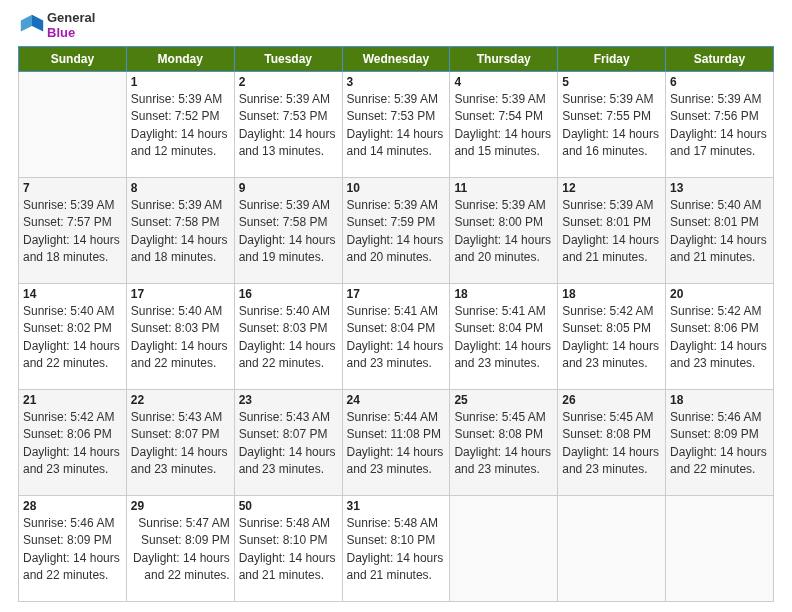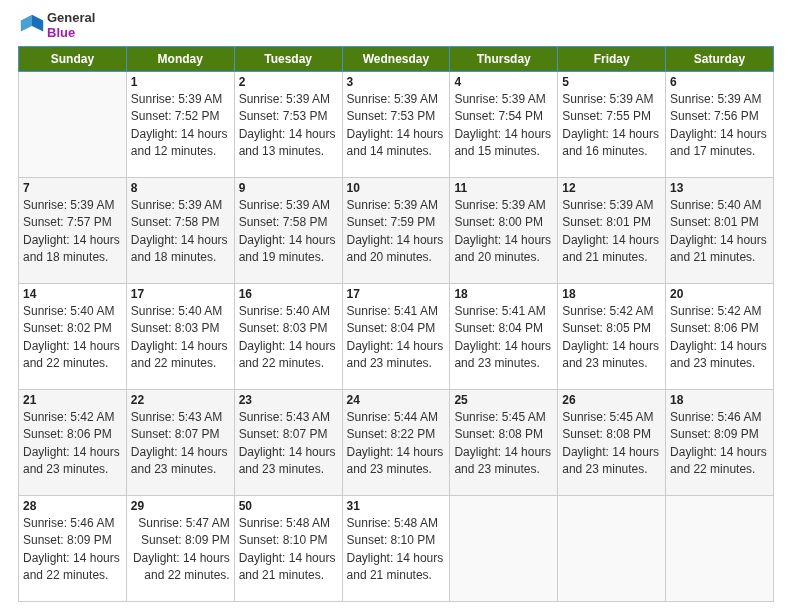--- a/index.html
+++ b/index.html
@@ -289,21 +289,21 @@
           <td>
             <span class="day-num">23</span>
             <div class="day-detail" style="white-space: pre-line;">Sunrise: 5:43 AM
 Sunset: 8:07 PM
 Daylight: 14 hours
 and 23 minutes.</div>
           </td>
           <td>
             <span class="day-num">24</span>
             <div class="day-detail" style="white-space: pre-line;">Sunrise: 5:44 AM
-Sunset: 8:22 PM
+Sunset: 11:08 PM
 Daylight: 14 hours
 and 23 minutes.</div>
           </td>
           <td>
             <span class="day-num">25</span>
             <div class="day-detail" style="white-space: pre-line;">Sunrise: 5:45 AM
 Sunset: 8:08 PM
 Daylight: 14 hours
 and 23 minutes.</div>
           </td>

